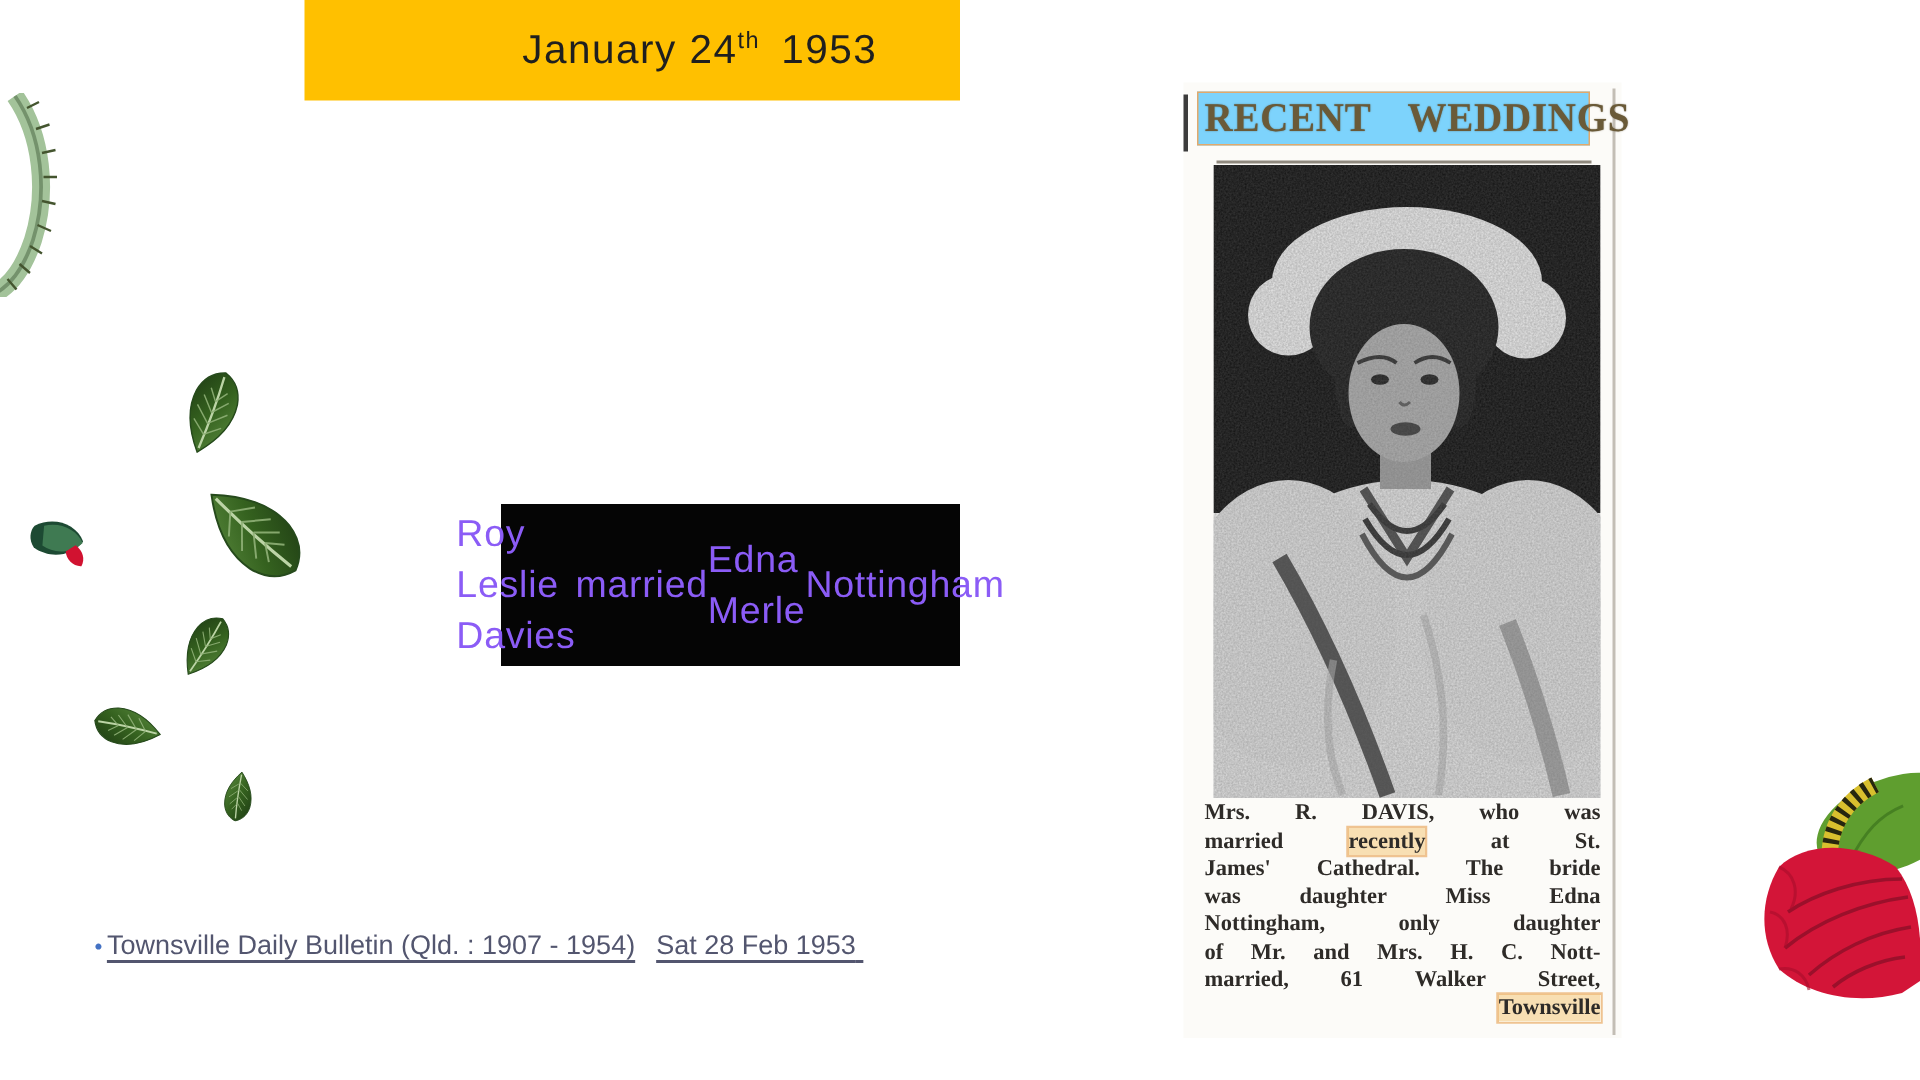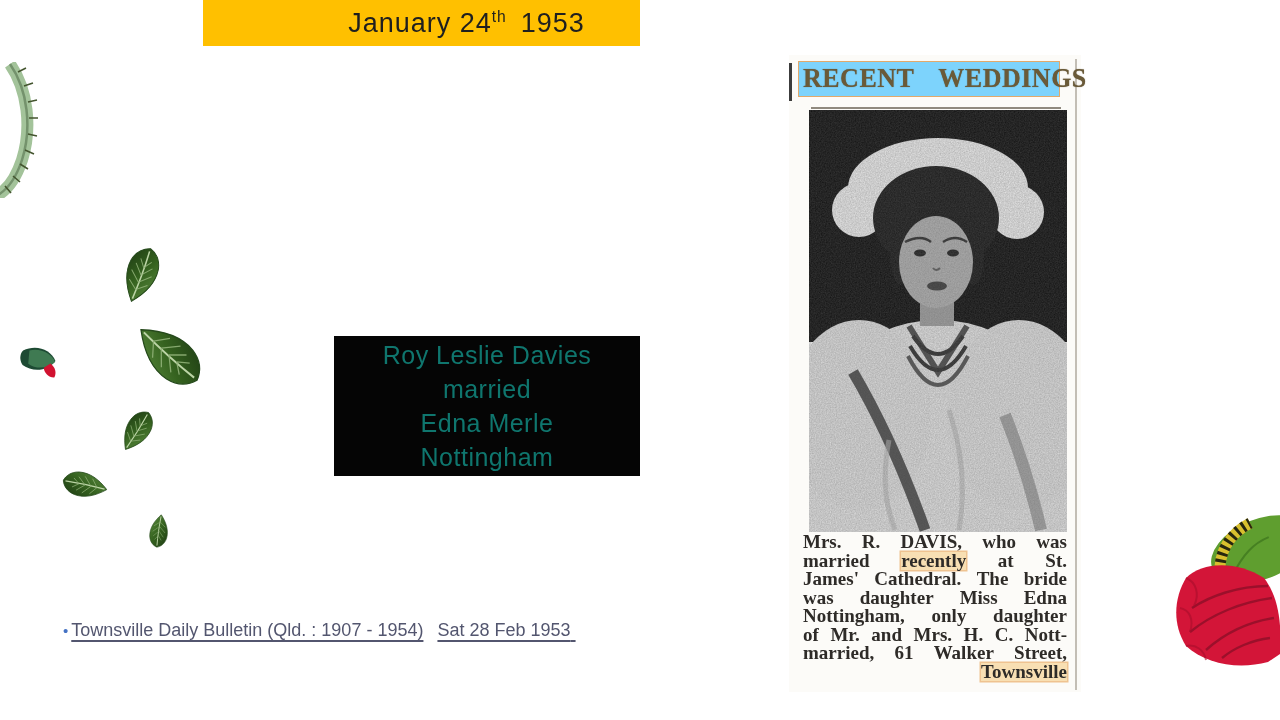--- a/index.html
+++ b/index.html
@@ -1,29 +1,29 @@
 <!DOCTYPE html>
 <html><head>
 <meta charset="utf-8">
 <style>
   html,body{margin:0;padding:0;}
   body{width:1280px;height:720px;overflow:hidden;background:#ffffff;position:relative;
        font-family:"Liberation Sans",sans-serif;}
   .abs{position:absolute;}
 
   
-  .banner{left:203px;top:0;width:437px;height:46px;background:#FFC000;
+  .banner{left:203px;top:0;width:437px;height:67px;background:#FFC000;
           display:flex;align-items:center;justify-content:center;padding-left:90px;box-sizing:border-box;}
   .banner .ttl{font-size:27px;color:#1f1f1f;letter-spacing:1px;}
   .banner sup{font-size:0.58em;vertical-align:super;margin-right:2px;}
   .banner .yr{margin-left:12px;}
 
   
-  .mbox{left:334px;top:336px;width:306px;height:140px;background:#050505;color:#0f766e;
-        display:flex;flex-direction:column;justify-content:center;align-items:center;
+  .mbox{left:334px;top:336px;width:306px;height:108px;background:#050505;color:#8b5cf6;
+        display:flex;justify-content:center;align-items:center;
         font-size:25px;line-height:34px;letter-spacing:0.5px;}
 
   
   .cite{left:63px;top:620px;font-size:18px;color:#53566F;display:flex;align-items:baseline;}
   .cite .bullet{color:#4472C4;font-size:15px;margin-right:3px;}
   .cite a{color:#53566F;text-decoration:underline;text-decoration-thickness:1.5px;
           text-underline-offset:4px;cursor:pointer;}
   .cite .gap{width:14px;display:inline-block;}
 
   
@@ -34,21 +34,21 @@
             border:1px solid #E2A96B;box-sizing:border-box;align-items:center;}
   .headline .w{font-family:"Liberation Serif",serif;font-weight:bold;font-size:26px;
                color:#6A5A38;letter-spacing:0.5px;padding:2px 4px;white-space:nowrap;
                text-shadow:0 0 1px rgba(70,55,25,.6);transform:scaleY(1.05);}
   .headline .div{width:1px;align-self:stretch;background:#E2A96B;margin:0 8px;}
   .head-rule{left:22px;top:52px;width:250px;height:2px;background:#8f897e;}
   .photo{left:20px;top:55px;width:258px;height:422px;}
   .photo svg{filter:grayscale(1) contrast(1.03) blur(0.35px);}
 
   .article{left:14px;top:478px;width:264px;font-family:"Liberation Serif",serif;
-           font-weight:bold;font-size:19px;color:#2E2B28;}
+           font-weight:bold;font-size:15px;color:#2E2B28;}
   .article .ln{display:flex;justify-content:space-between;line-height:18.5px;}
   .article .ln.center{justify-content:flex-end;}
   .article .hl{background:rgba(244,196,110,0.5);box-shadow:0 0 0 1.5px rgba(228,150,60,0.55);}
 
   
   .deco{pointer-events:none;}
   .leaf{position:absolute;}
 </style>
 </head>
 <body>

